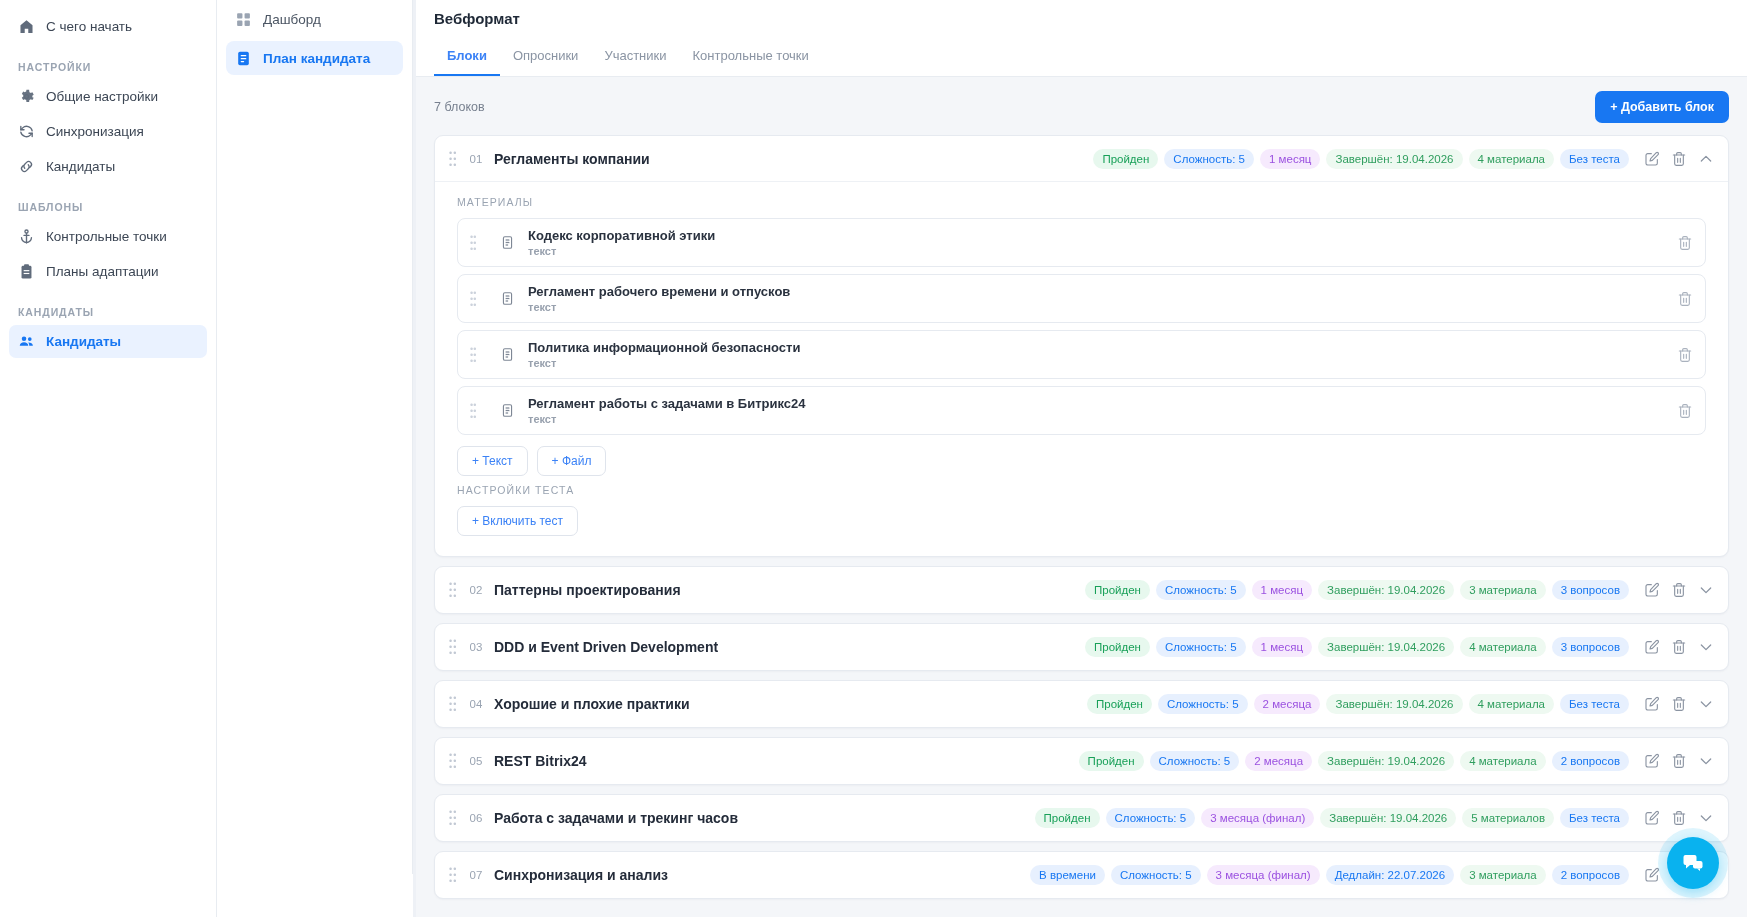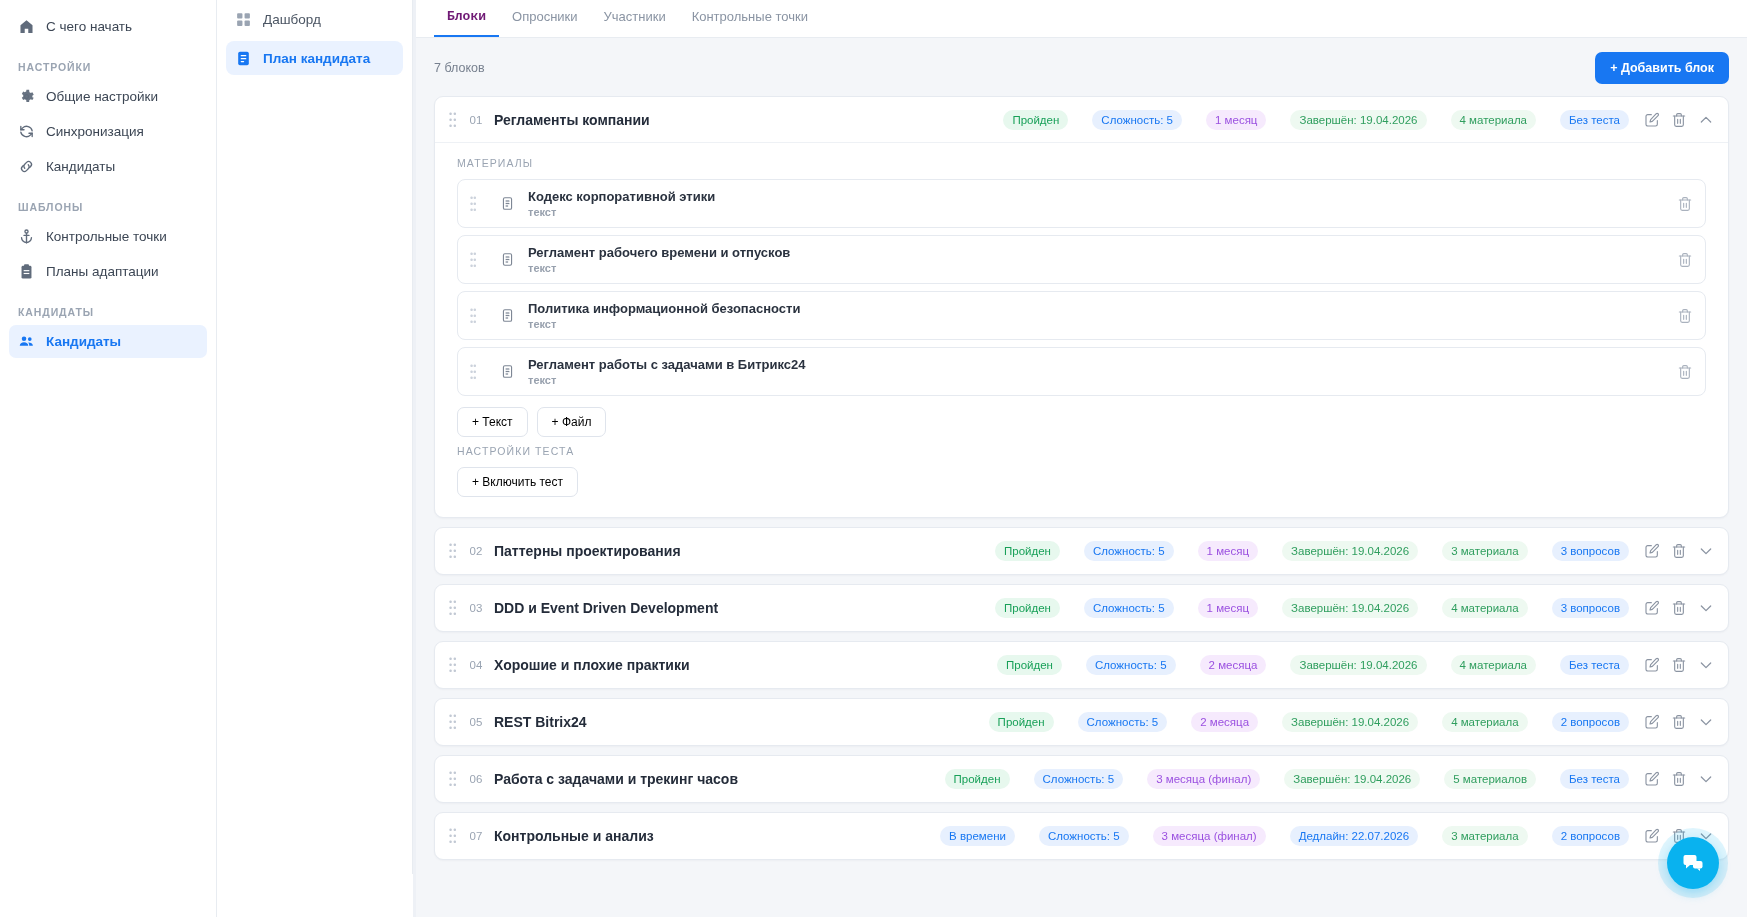--- a/index.html
+++ b/index.html
@@ -53,21 +53,21 @@
 
   
   .main { flex: 1 1 auto; height: 917px; background: #f4f6f9; display: flex; flex-direction: column; min-width:0; }
   .main-head { background: #ffffff; border-bottom: 1px solid #e8ecf1; }
   .main-title { font-size: 15px; font-weight: bold; color: #1f2937; padding: 10px 18px 12px 18px; }
   .tabs { display: flex; gap: 0; padding: 0 18px; }
   .tab {
     font-size: 13px; color: #8a94a3; padding: 9px 13px 11px 13px;
     cursor: pointer; border-bottom: 2.5px solid transparent; white-space: nowrap;
   }
-  .tab.active { color: #701a75; font-weight: bold; border-bottom-color: #1877f2; font-family: Liberation Mono, monospace; }
+  .tab.active { color: #3b82f6; font-weight: bold; border-bottom-color: #1877f2; }
 
   .content { flex: 1 1 auto; overflow: hidden; padding: 0 18px; }
   .content-bar { display: flex; align-items: center; justify-content: space-between; padding: 14px 0 12px 0; }
   .count { font-size: 12.5px; color: #77808f; }
   .btn-primary {
     background: #1877f2; color: #fff; font-size: 12.5px; font-weight: bold;
     border: none; border-radius: 7px; padding: 9px 15px; cursor: pointer;
   }
 
   .block {
@@ -76,21 +76,21 @@
   }
   .block-row {
     display: flex; align-items: center; height: 46px; padding: 0 10px 0 14px; gap: 0;
   }
   .block.expanded > .block-row { border-bottom: 1px solid #eef1f5; }
   .grip { color: #c2c9d4; font-size: 12px; letter-spacing: 1px; line-height: 7px; width: 14px; flex: 0 0 14px; cursor: grab; }
   .grip span { display:block; }
   .b-num { font-size: 11.5px; color: #9aa4b2; width: 26px; flex: 0 0 26px; text-align: center; }
   .b-name { font-size: 14px; font-weight: bold; color: #242c3a; margin-left: 5px; white-space: nowrap; overflow: hidden; text-overflow: ellipsis; }
   .b-spacer { flex: 1 1 auto; }
-  .badges { display: flex; align-items: center; gap: 24px; white-space: nowrap; }
+  .badges { display: flex; align-items: center; gap: 6px; white-space: nowrap; }
   .badge { font-size: 11.5px; padding: 4px 9px; border-radius: 11px; white-space: nowrap; }
   .bg-green { background: #e7f8ee; color: #18a058; }
   .bg-blue  { background: #e7f0fe; color: #1877f2; }
   .bg-purple{ background: #f6eafd; color: #9b51e0; }
   .bg-greenlite { background: #eef9f1; color: #2f9e5e; }
   .b-actions { display: flex; align-items: center; gap: 3px; margin-left: 11px; }
   .iconbtn {
     width: 24px; height: 24px; display: flex; align-items: center; justify-content: center;
     color: #8b94a2; cursor: pointer; border-radius: 5px; background: transparent; border: none;
   }
@@ -108,21 +108,21 @@
   .m-grip { color: #ccd2dc; font-size: 11px; line-height: 6px; width: 12px; flex: 0 0 12px; cursor: grab; }
   .m-grip span { display: block; }
   .m-ico { width: 22px; flex: 0 0 22px; display: flex; align-items: center; justify-content: center; color: #7e8795; margin-left: 14px; }
   .m-text { margin-left: 10px; flex: 1 1 auto; min-width: 0; }
   .m-title { font-size: 13px; font-weight: bold; color: #2a323f; }
   .m-type { font-size: 11px; color: #98a1ae; margin-top: 2px; font-weight: bold; }
   .m-del { color: #aab2be; cursor: pointer; display: flex; align-items: center; }
 
   .btn-row { display: flex; gap: 9px; margin-top: 11px; }
   .btn-ghost {
-    font-size: 12px; color: #000000; background: #fff;
+    font-size: 12px; color: #3b82f6; background: #fff;
     border: 1px solid #dfe4ec; border-radius: 7px; padding: 7px 14px; cursor: pointer;
   }
   .sec-gap { margin-top: 8px; }
 
   
   .chat-fab {
     position: absolute; right: 28px; bottom: 28px;
     width: 52px; height: 52px; border-radius: 50%;
     background: #09b2ef; display: flex; align-items: center; justify-content: center;
     box-shadow: 0 0 0 9px rgba(9,178,239,0.13), 0 4px 12px rgba(9,178,239,0.32);
@@ -236,20 +236,21 @@
           </span>
           <span>План кандидата</span>
         </div>
       </div>
   </aside>
 
   <div class="gutter"></div>
 
   <section class="main">
     <div class="main-head">
+      <div class="main-title">Вебформат</div>
       <div class="tabs" id="tabs">
           <div class="tab active">Блоки</div>
           <div class="tab">Опросники</div>
           <div class="tab">Участники</div>
           <div class="tab">Контрольные точки</div>
         </div>
     </div>
 
     <div class="content">
       <div class="content-bar">
@@ -612,21 +613,21 @@
             </div>
           </div>
           <div class="block">
             <div class="block-row">
               <div class="grip">
                 <span style="font-size:9px;line-height:6px;">••</span>
                 <span style="font-size:9px;line-height:6px;">••</span>
                 <span style="font-size:9px;line-height:6px;">••</span>
               </div>
               <div class="b-num">07</div>
-              <div class="b-name">Контрольные и анализ</div>
+              <div class="b-name">Синхронизация и анализ</div>
               <div class="b-spacer"></div>
               <div class="badges">
                 <span class="badge bg-blue">В времени</span>
                 <span class="badge bg-blue">Сложность: 5</span>
                 <span class="badge bg-purple">3 месяца (финал)</span>
                 <span class="badge bg-blue">Дедлайн: 22.07.2026</span>
                 <span class="badge bg-greenlite">3 материала</span>
                 <span class="badge bg-blue">2 вопросов</span>
               </div>
               <div class="b-actions">

